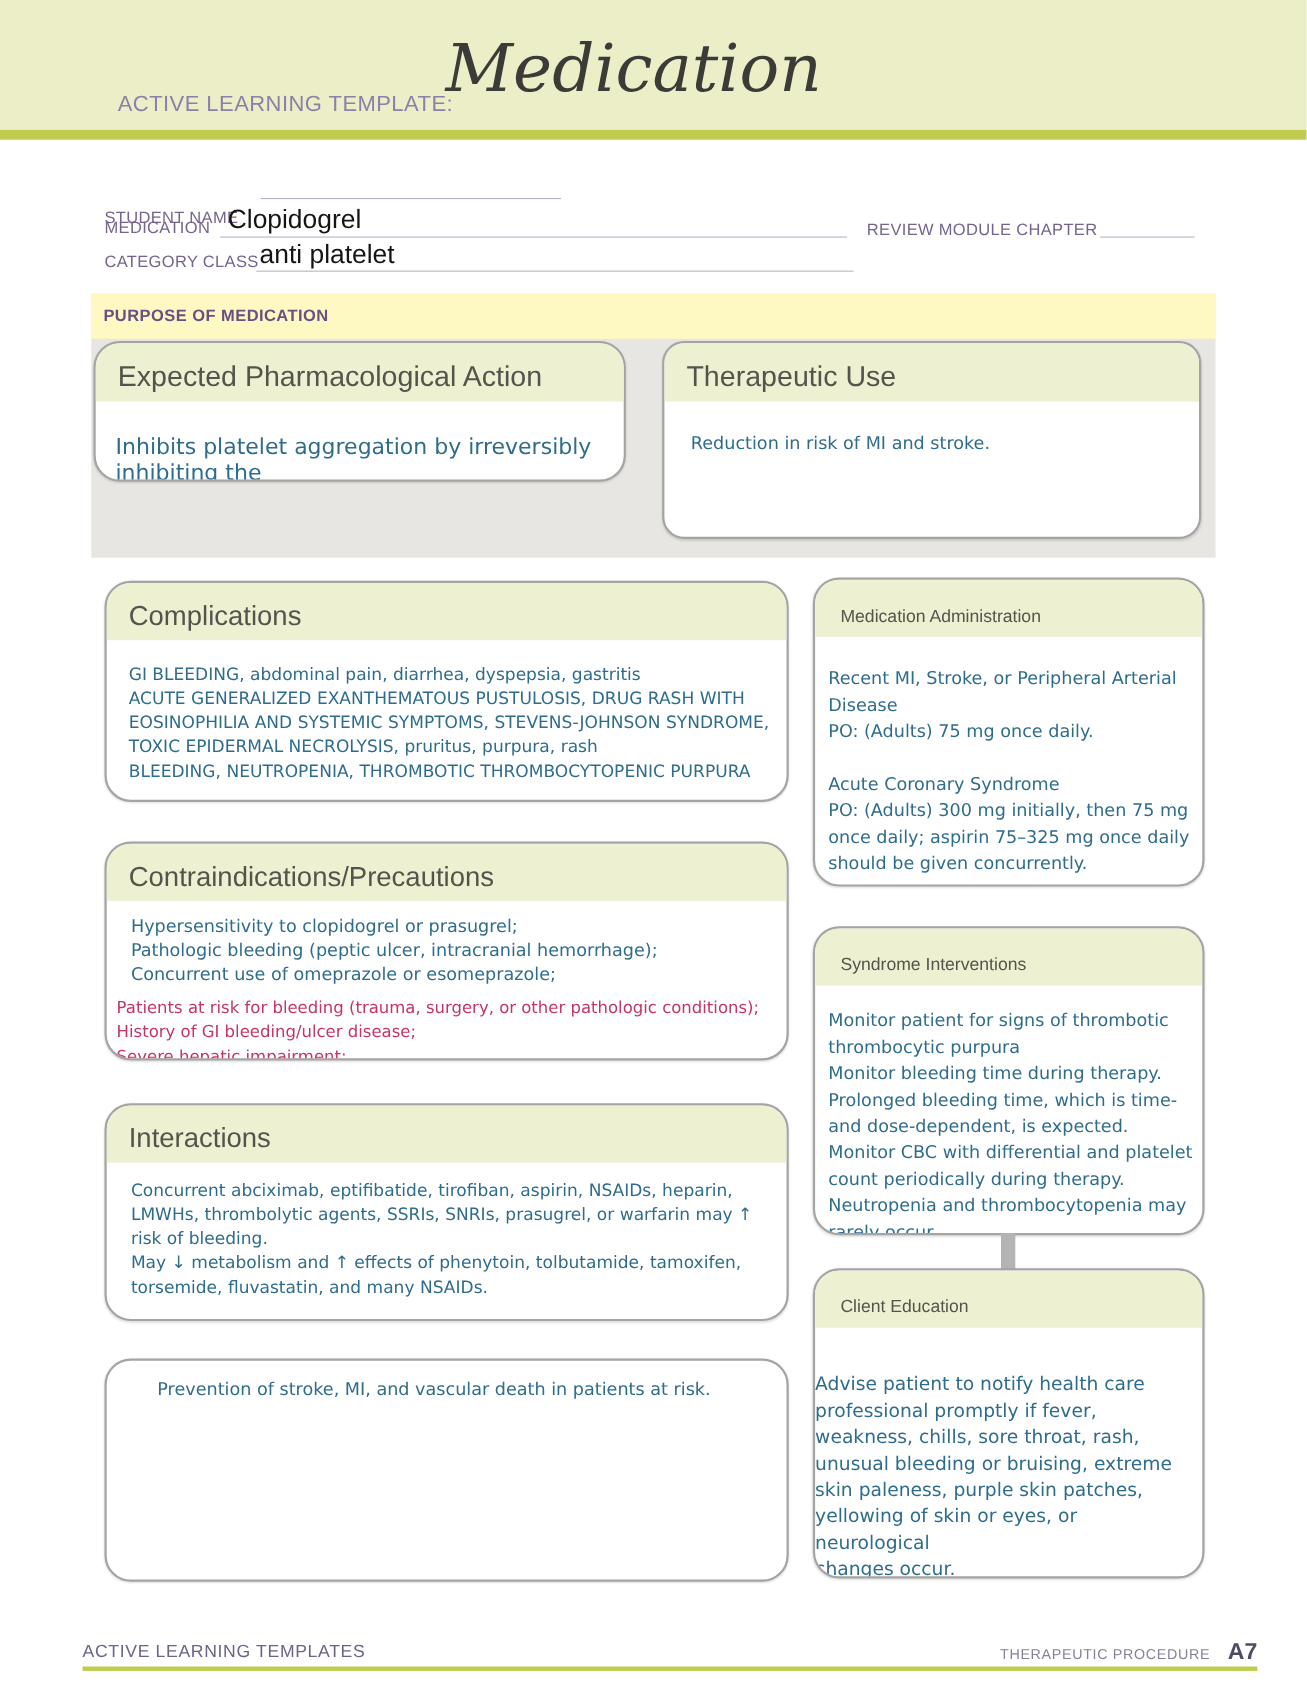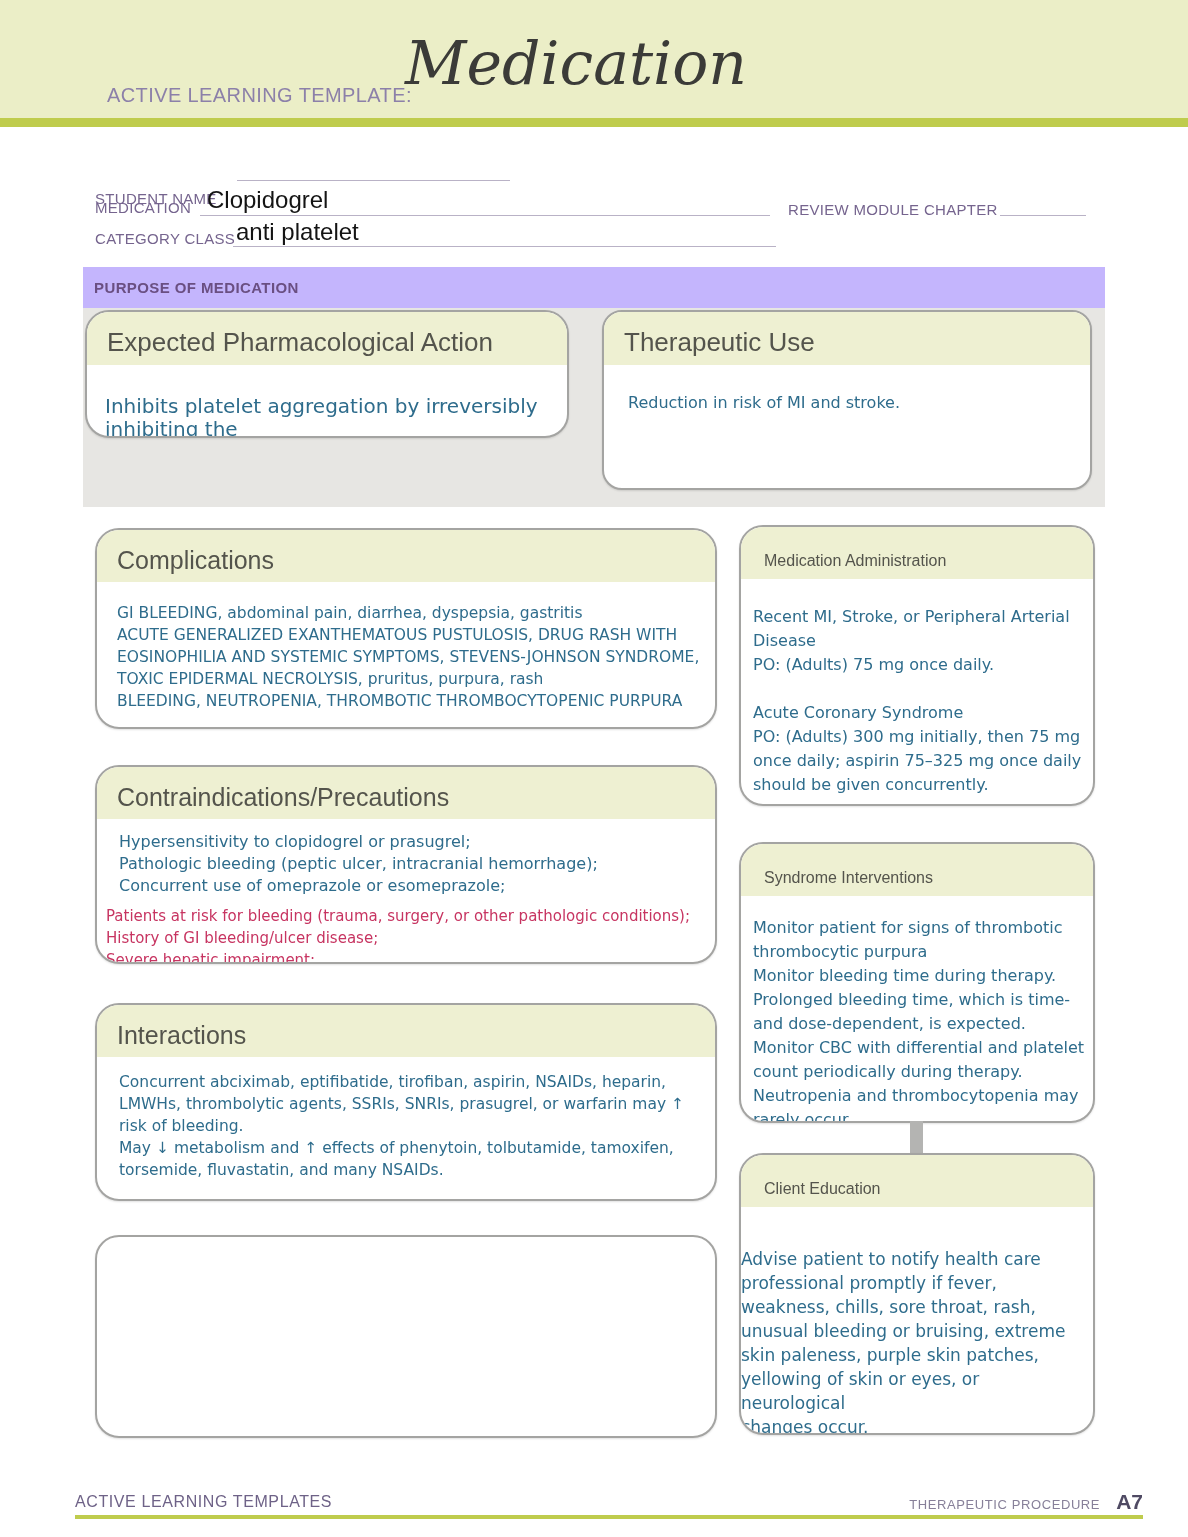--- a/index.html
+++ b/index.html
@@ -41,21 +41,21 @@
     position:absolute; font-size:24px; color:#141414;
     font-family:"Liberation Sans", sans-serif;
   }
   
   .purpose-section {
     position:absolute; left:83px; top:267px; width:1022px; height:240px;
     background:#e7e6e3;
   }
   .purpose-strip {
     position:absolute; left:0; top:0; width:100%; height:41px;
-    background:#c4b5fd; display:flex; align-items:center;
+    background:#fef9c3; display:flex; align-items:center;
   }
   .purpose-strip-label {
     padding-left:11px; font-size:15px; font-weight:bold;
     color:#6a4f82; letter-spacing:0.4px;
   }
   
   .card {
     position:absolute; background:#ffffff;
     border:2px solid #a4a4a2; border-radius:24px;
     overflow:hidden;
@@ -175,20 +175,21 @@
       <span class="card-title left-card-title">Interactions</span>
     </div>
     <div class="card-body" style="padding:14px 10px 0 22px; font-size:15.5px; line-height:22px;">Concurrent abciximab, eptifibatide, tirofiban, aspirin, NSAIDs, heparin,
 LMWHs, thrombolytic agents, SSRIs, SNRIs, prasugrel, or warfarin may ↑
 risk of bleeding.
 May ↓ metabolism and ↑ effects of phenytoin, tolbutamide, tamoxifen,
 torsemide, fluvastatin, and many NSAIDs.</div>
   </div>
 
   <div class="card" style="left:95px; top:1235px; width:622px; height:203px;">
+    <div class="card-body" style="padding:14px 10px 0 46px; font-size:16px; line-height:23px;">Prevention of stroke, MI, and vascular death in patients at risk.</div>
   </div>
 
   <div class="card" style="left:739px; top:525px; width:356px; height:281px;">
     <div class="card-header right-card-header">
       <span class="card-title right-card-title">Medication Administration</span>
     </div>
     <div class="card-body" style="padding:26px 8px 0 12px; font-size:16px; line-height:24px;">Recent MI, Stroke, or Peripheral Arterial
 Disease
 PO: (Adults) 75 mg once daily.
 

